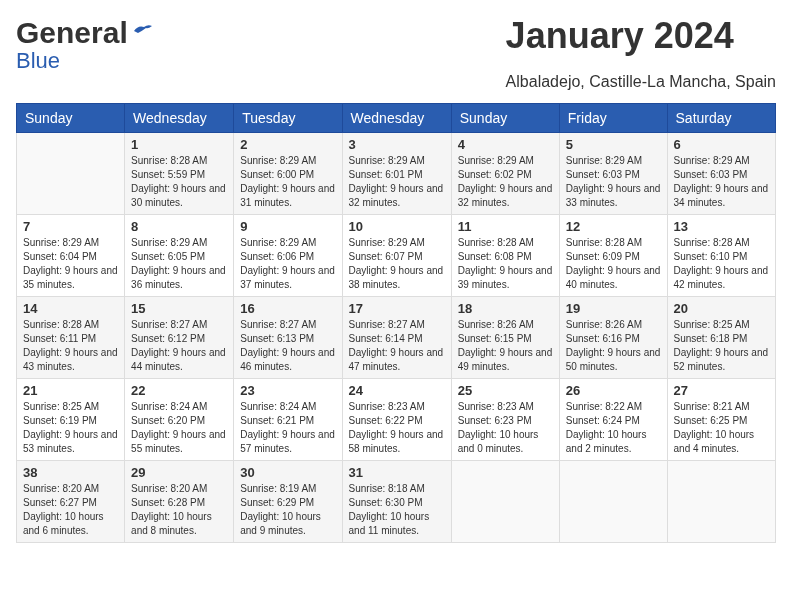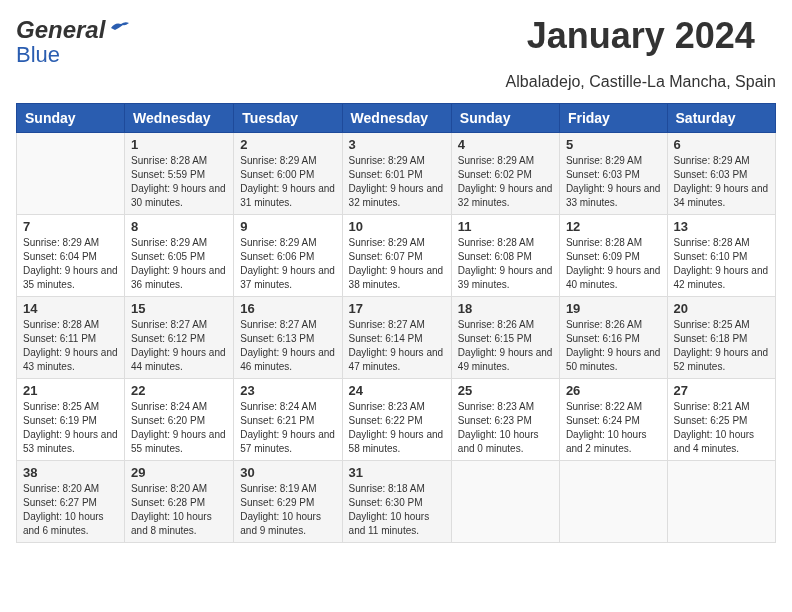--- a/index.html
+++ b/index.html
@@ -15,21 +15,21 @@
       justify-content: space-between;
       align-items: flex-start;
       margin-bottom: 12px;
     }
     .logo {
       display: flex;
       flex-direction: column;
       align-items: flex-start;
     }
     .title-section {
-      text-align: center;
+      text-align: left;
     }
     .month-year {
       font-size: 36px;
       font-weight: bold;
       color: #333;
       line-height: 1.1;
     }
     .location {
       font-size: 16px;
       color: #333;
@@ -39,21 +39,21 @@
       width: 100%;
       border-collapse: collapse;
       border: 1px solid #ccc;
     }
     .calendar th {
       background-color: #2a5db0;
       color: #fff;
       text-align: left;
       padding: 6px 8px;
       font-size: 14px;
-      font-weight: bold;
+      font-weight: normal;
       border: 1px solid #1e4a9a;
     }
     .calendar td {
       vertical-align: top;
       border: 1px solid #ddd;
       padding: 4px 6px;
       width: 110px;
       min-height: 80px;
       background: #fff;
     }
@@ -82,21 +82,21 @@
       display: flex;
       align-items: center;
     }
   </style>
 </head>
 <body>
 
 <div class="header">
   <div class="logo">
     <div class="logo-row">
-      <span style="font-size:24px;font-weight:bold;color:#333;font-style:italic;">General</span>
+      <span style="font-size:30px;font-weight:bold;color:#333;">General</span>
       <svg width="22" height="18" viewBox="0 0 22 18" style="margin-left:2px;margin-top:-2px;">
         <path d="M4 8 Q8 2 14 4 Q18 1 22 3 Q18 6 16 5 Q12 8 8 10 Z" fill="#2a5db0"></path>
       </svg>
     </div>
     <span style="font-size:22px;font-weight:normal;color:#2a5db0;margin-top:-2px;">Blue</span>
   </div>
   <div class="title-section">
     <div class="month-year">January 2024</div>
     <div class="location">Albaladejo, Castille-La Mancha, Spain</div>
   </div>

